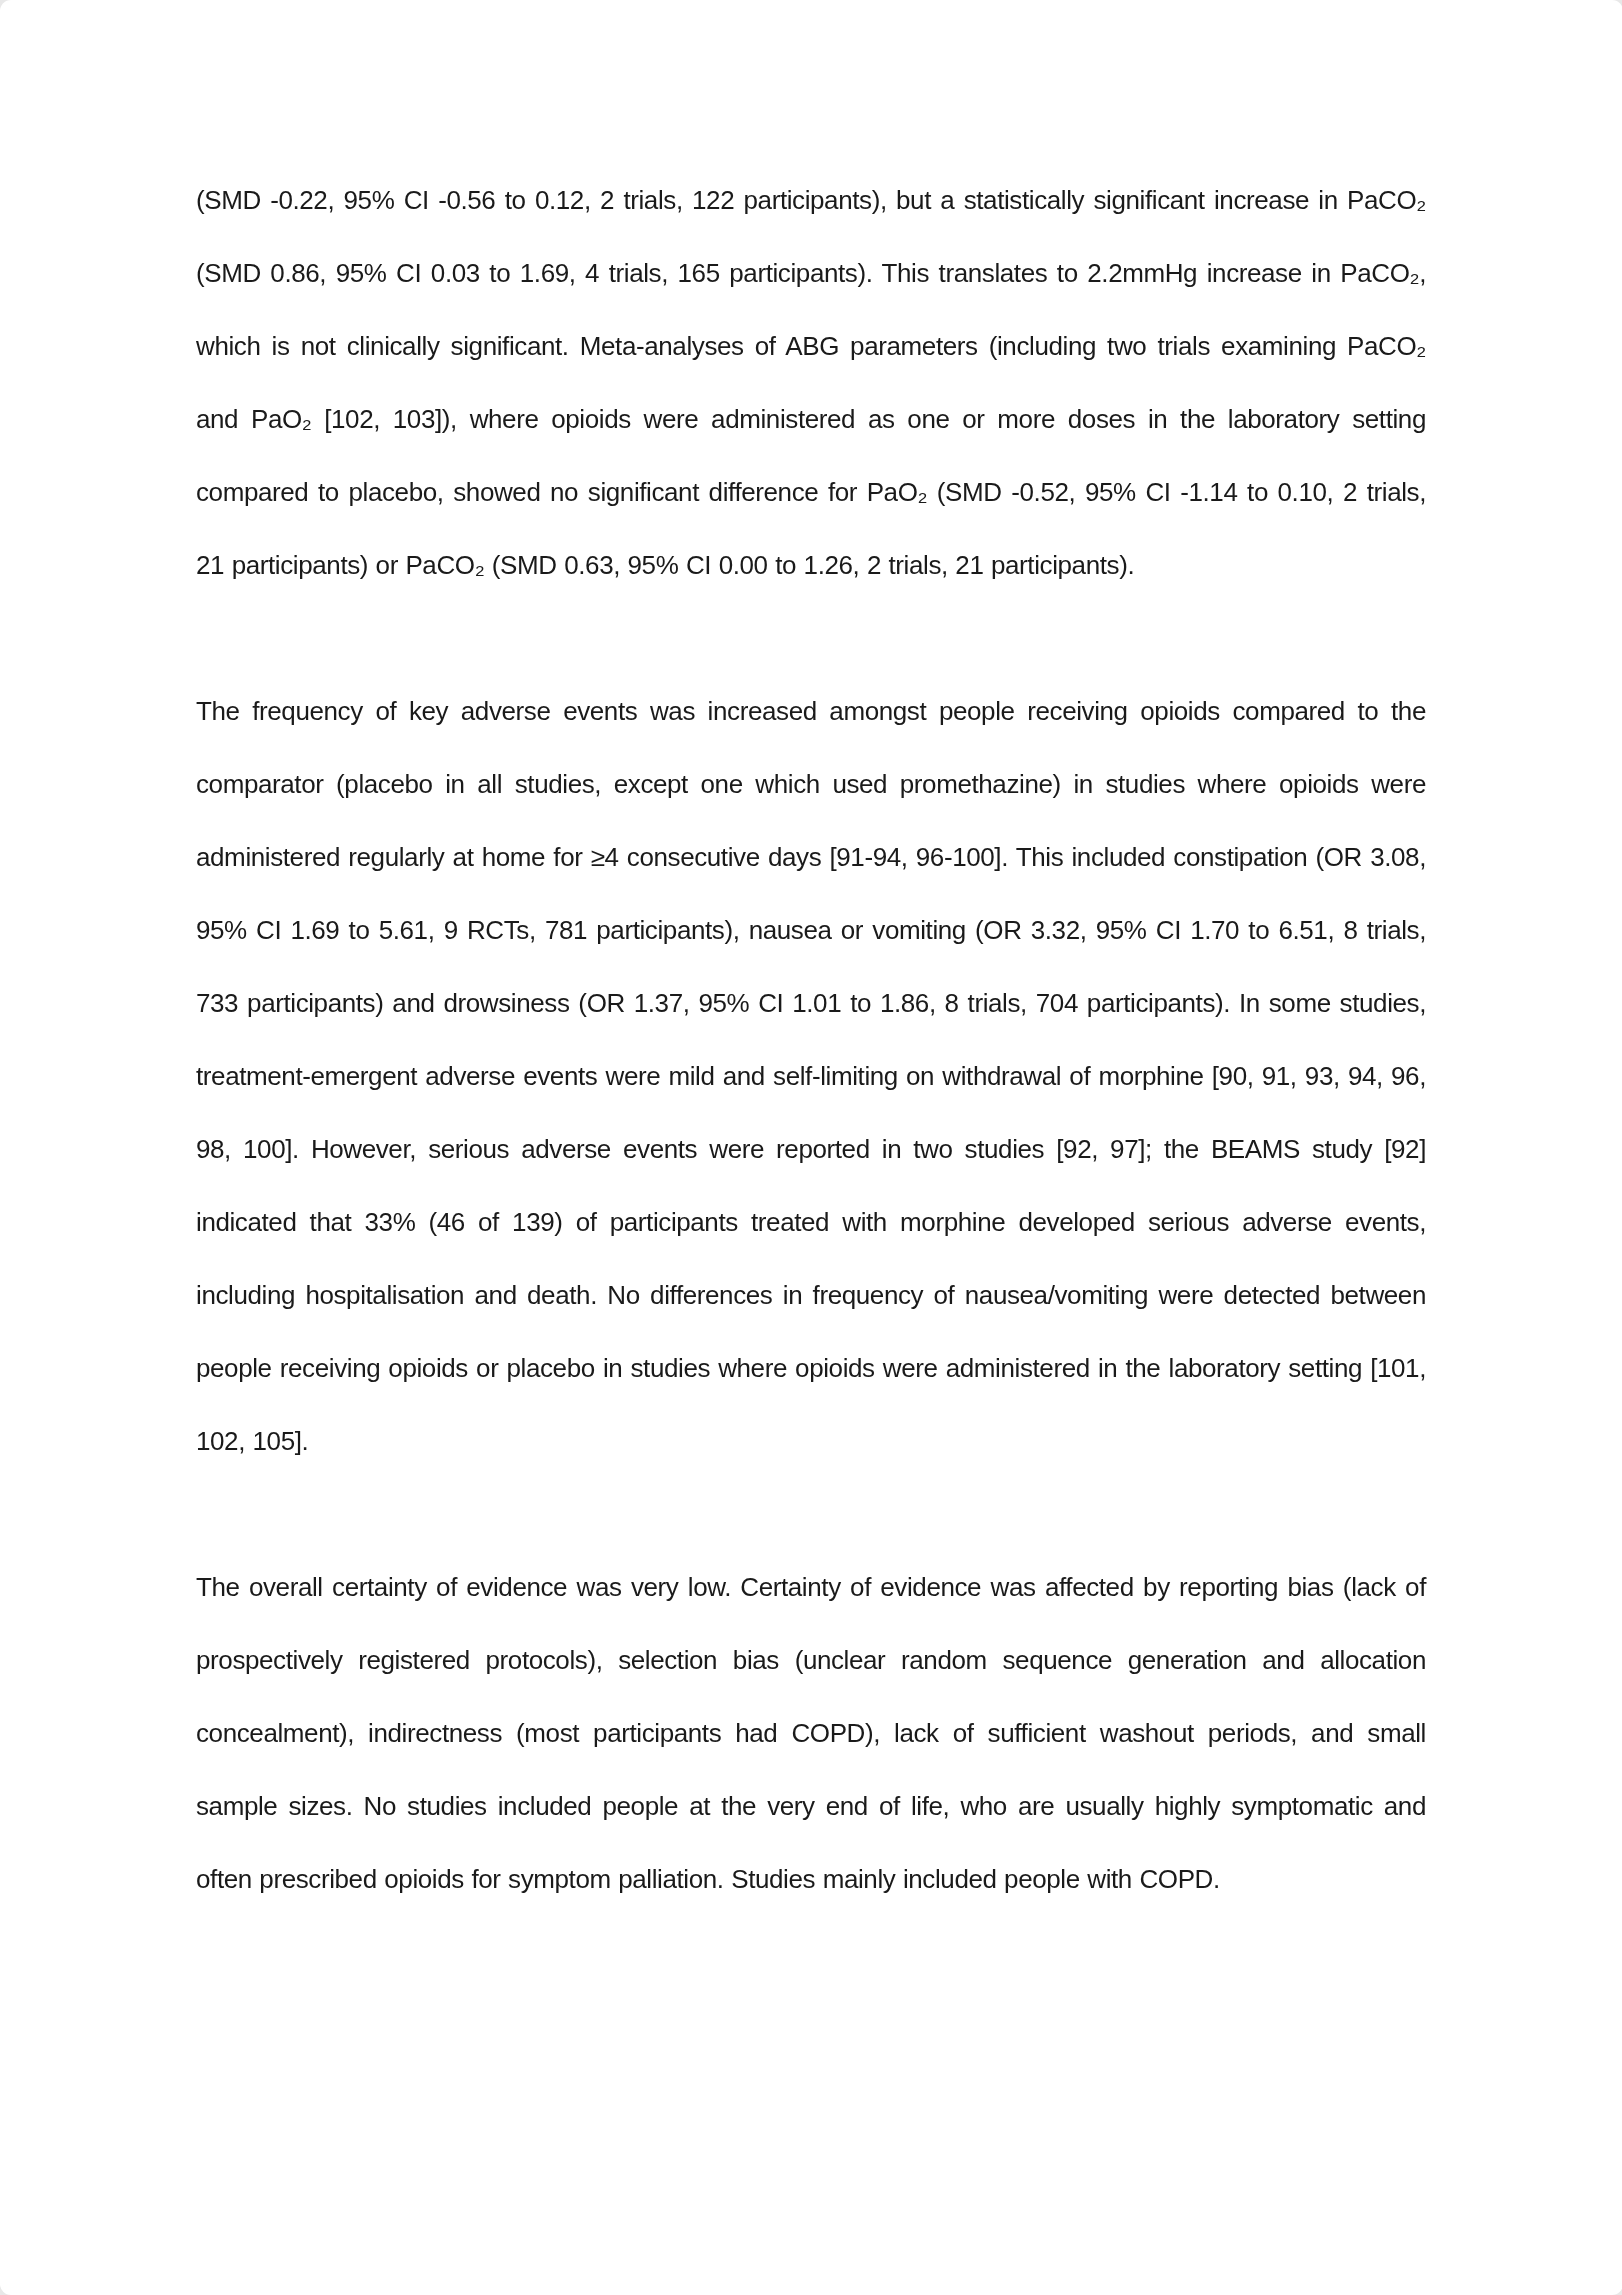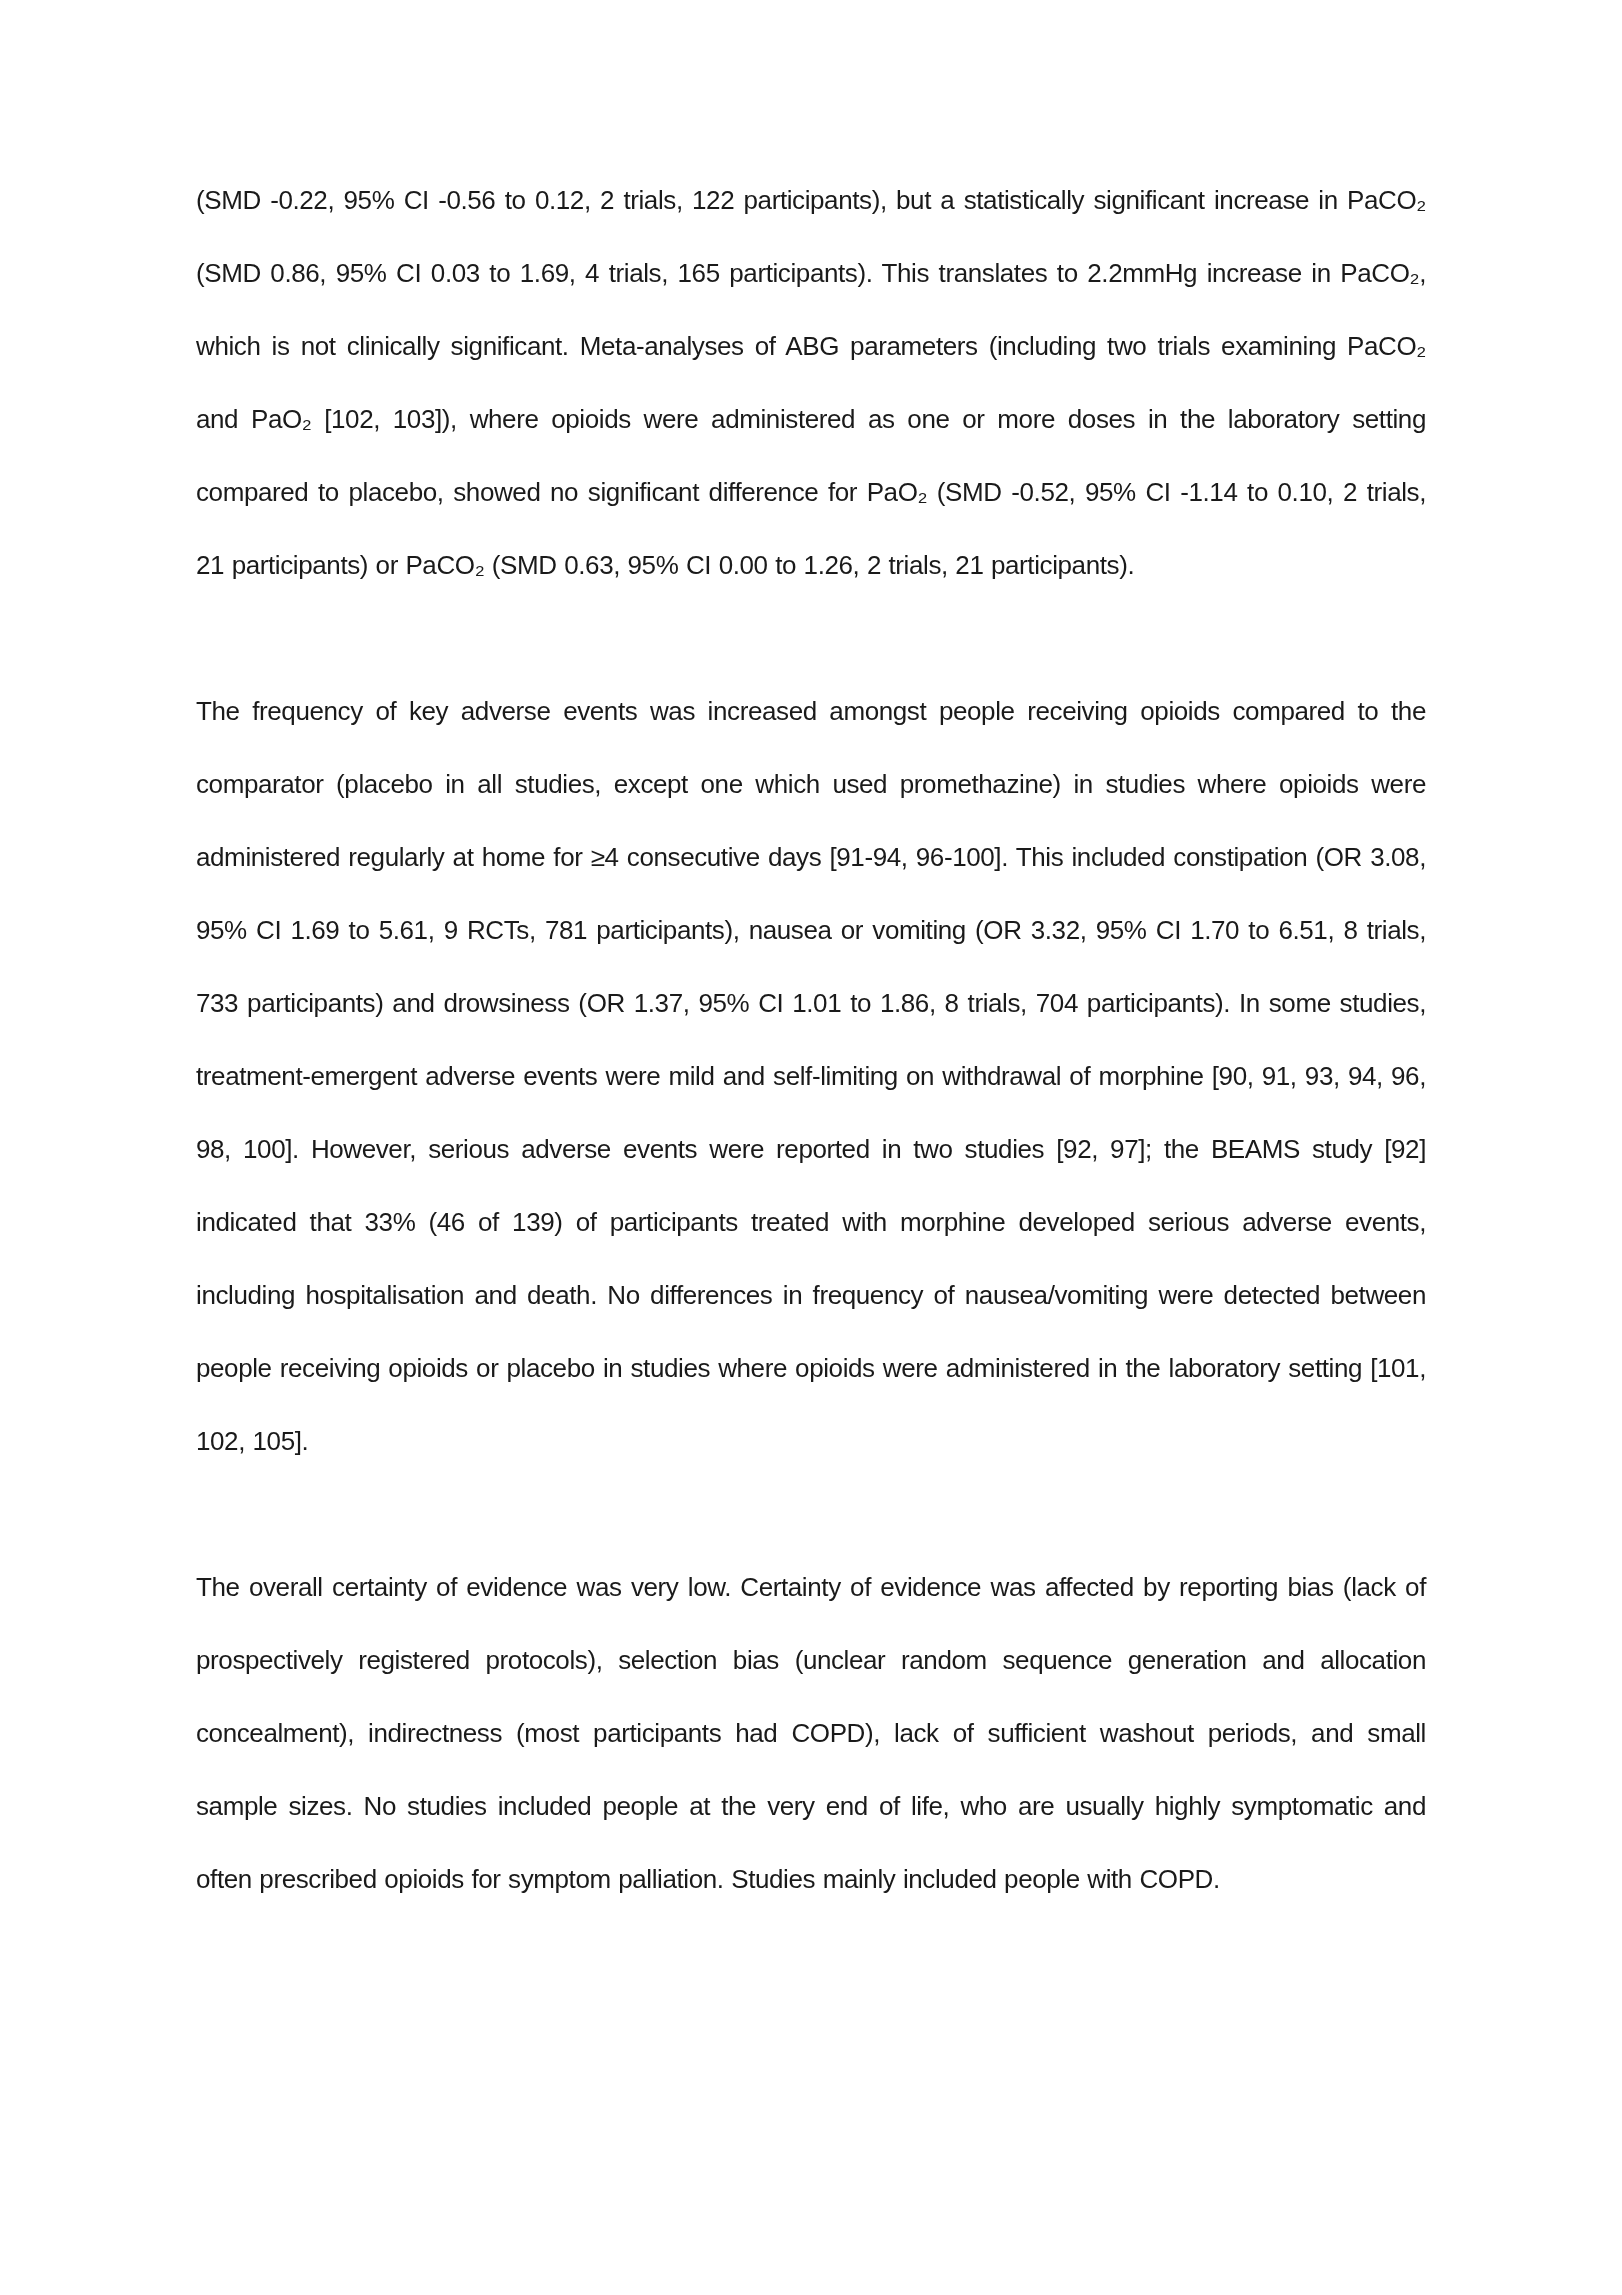--- a/index.html
+++ b/index.html
@@ -7,20 +7,21 @@
     padding: 0;
     background: #e8e8e8;
   }
   .page {
     position: relative;
     width: 1623px;
     height: 2295px;
     margin: 0 auto;
     background: #ffffff;
     overflow: hidden;
+    border-radius: 11px;
   }
   .content {
     position: absolute;
     left: 196px;
     top: 164px;
     width: 1230px;
   }
   .para {
     margin: 0 0 73px 0;
     font-family: "Liberation Sans", "DejaVu Sans", sans-serif;

